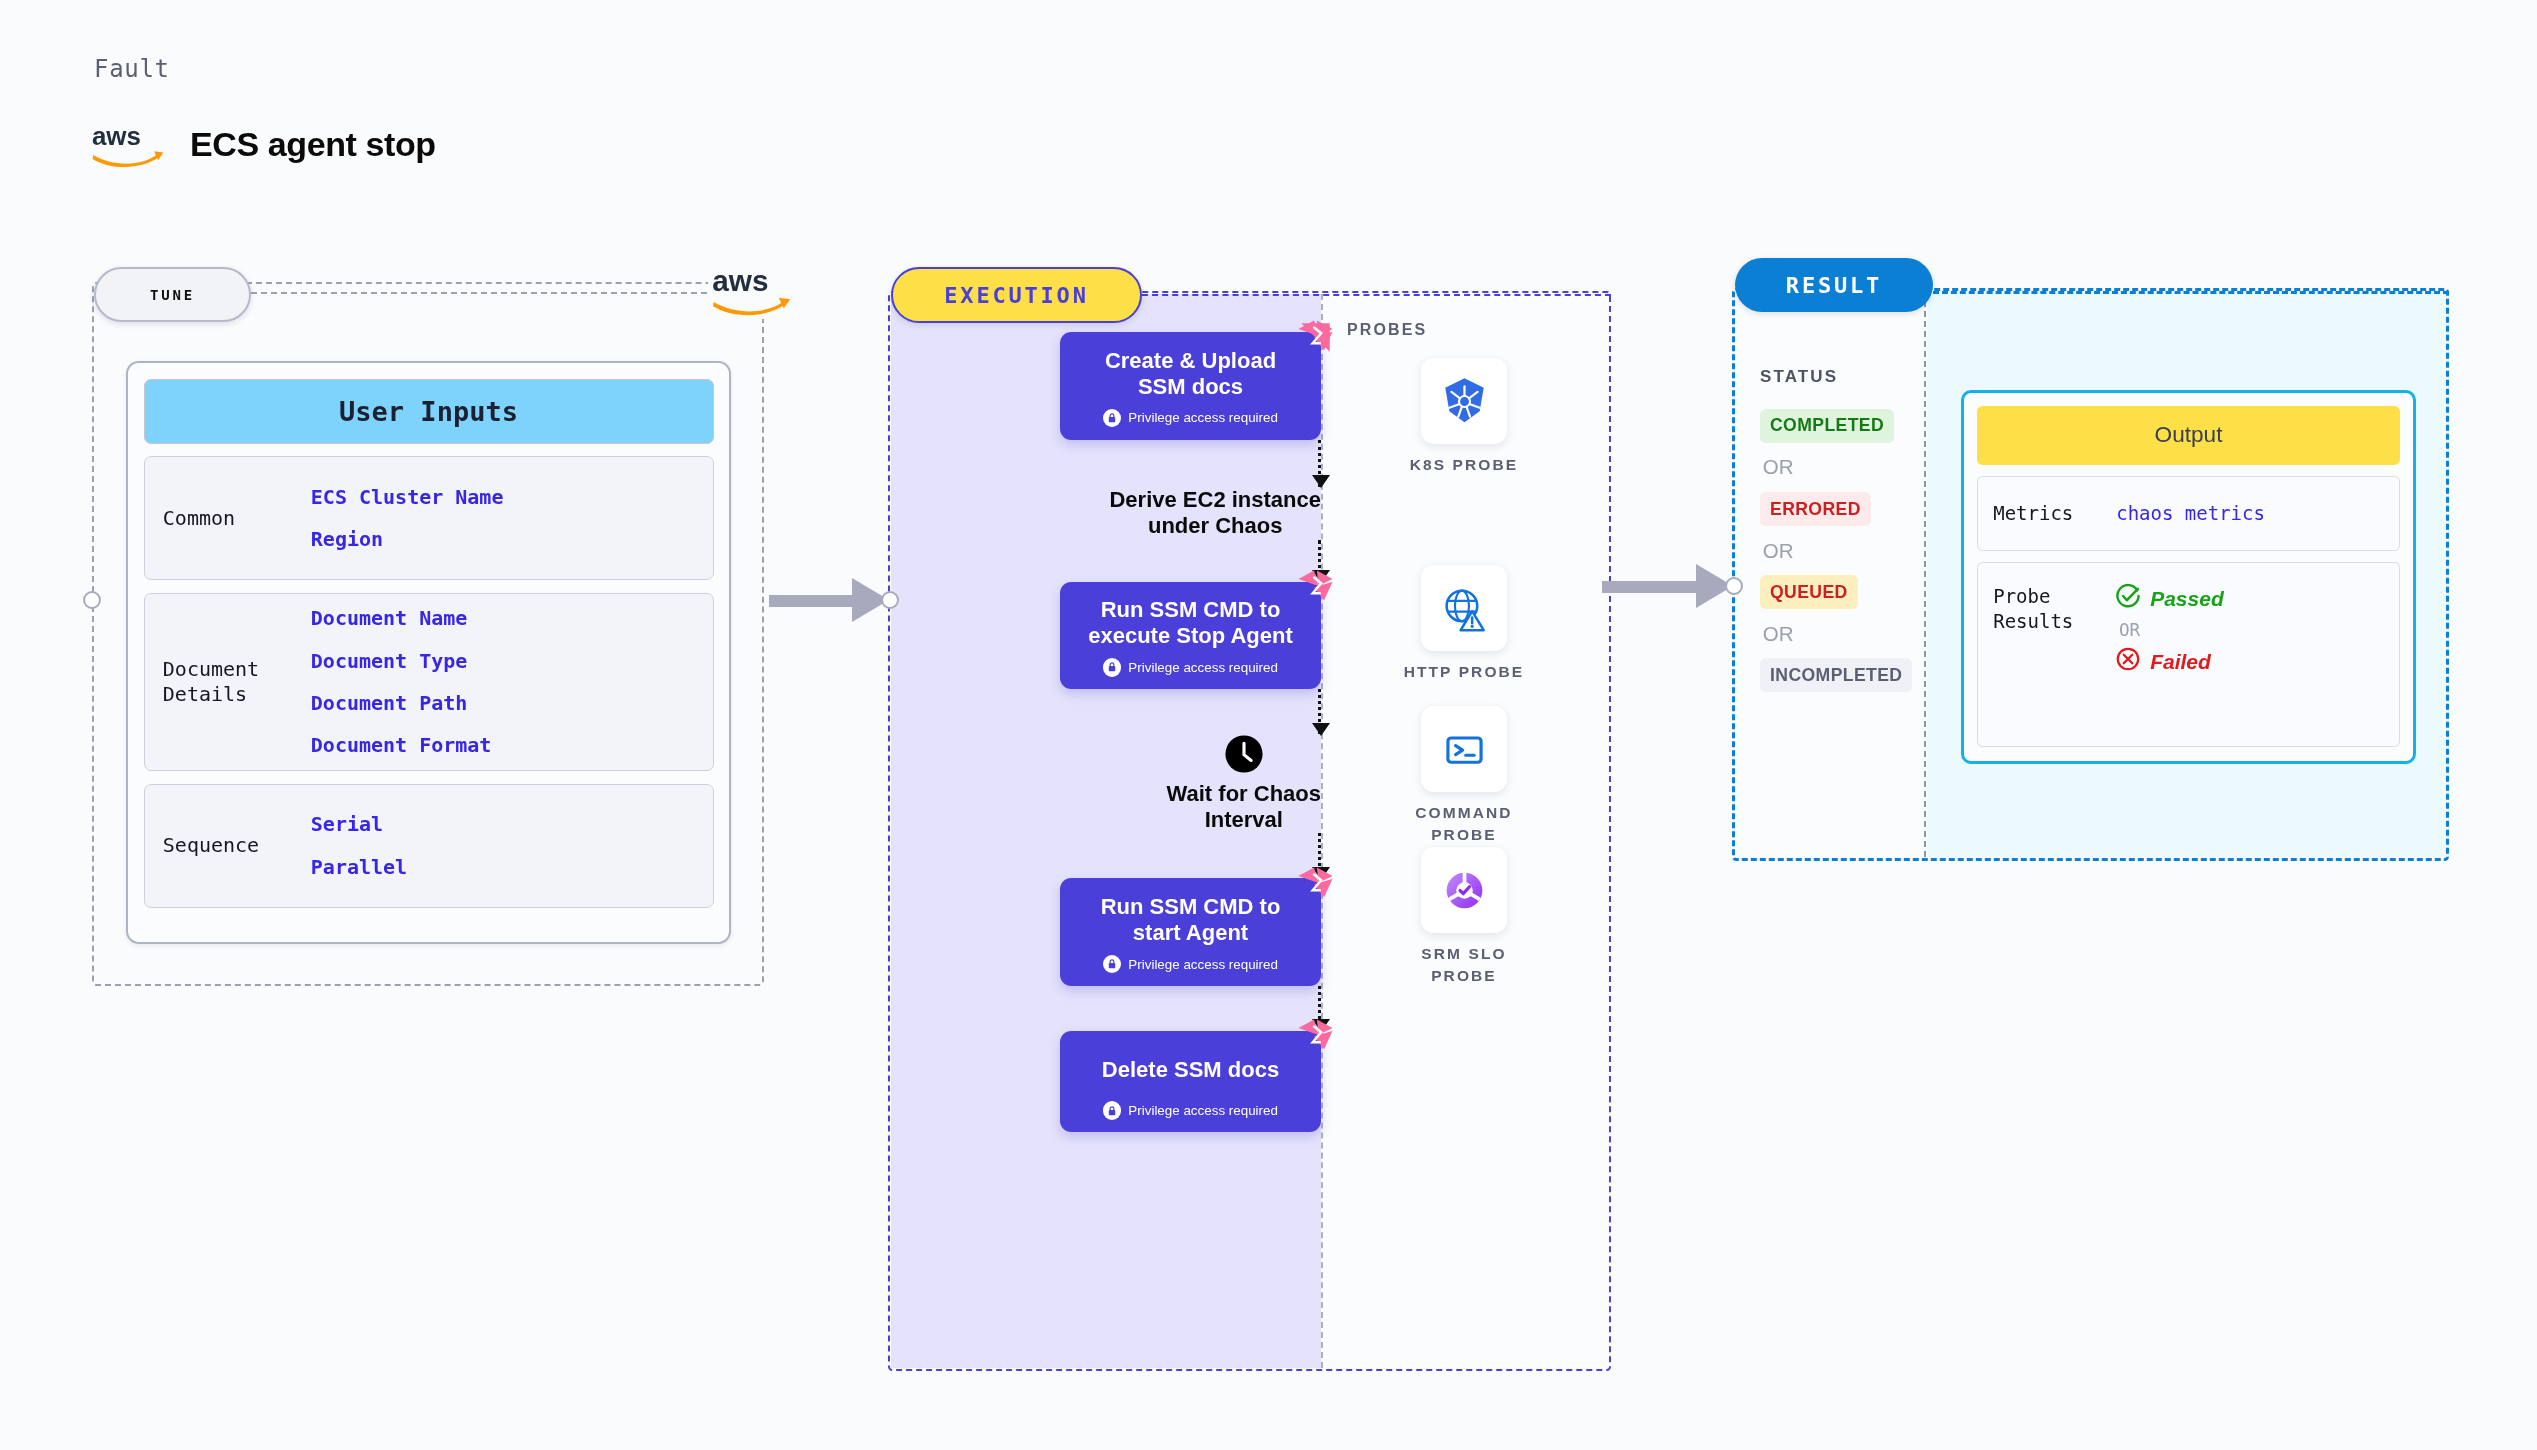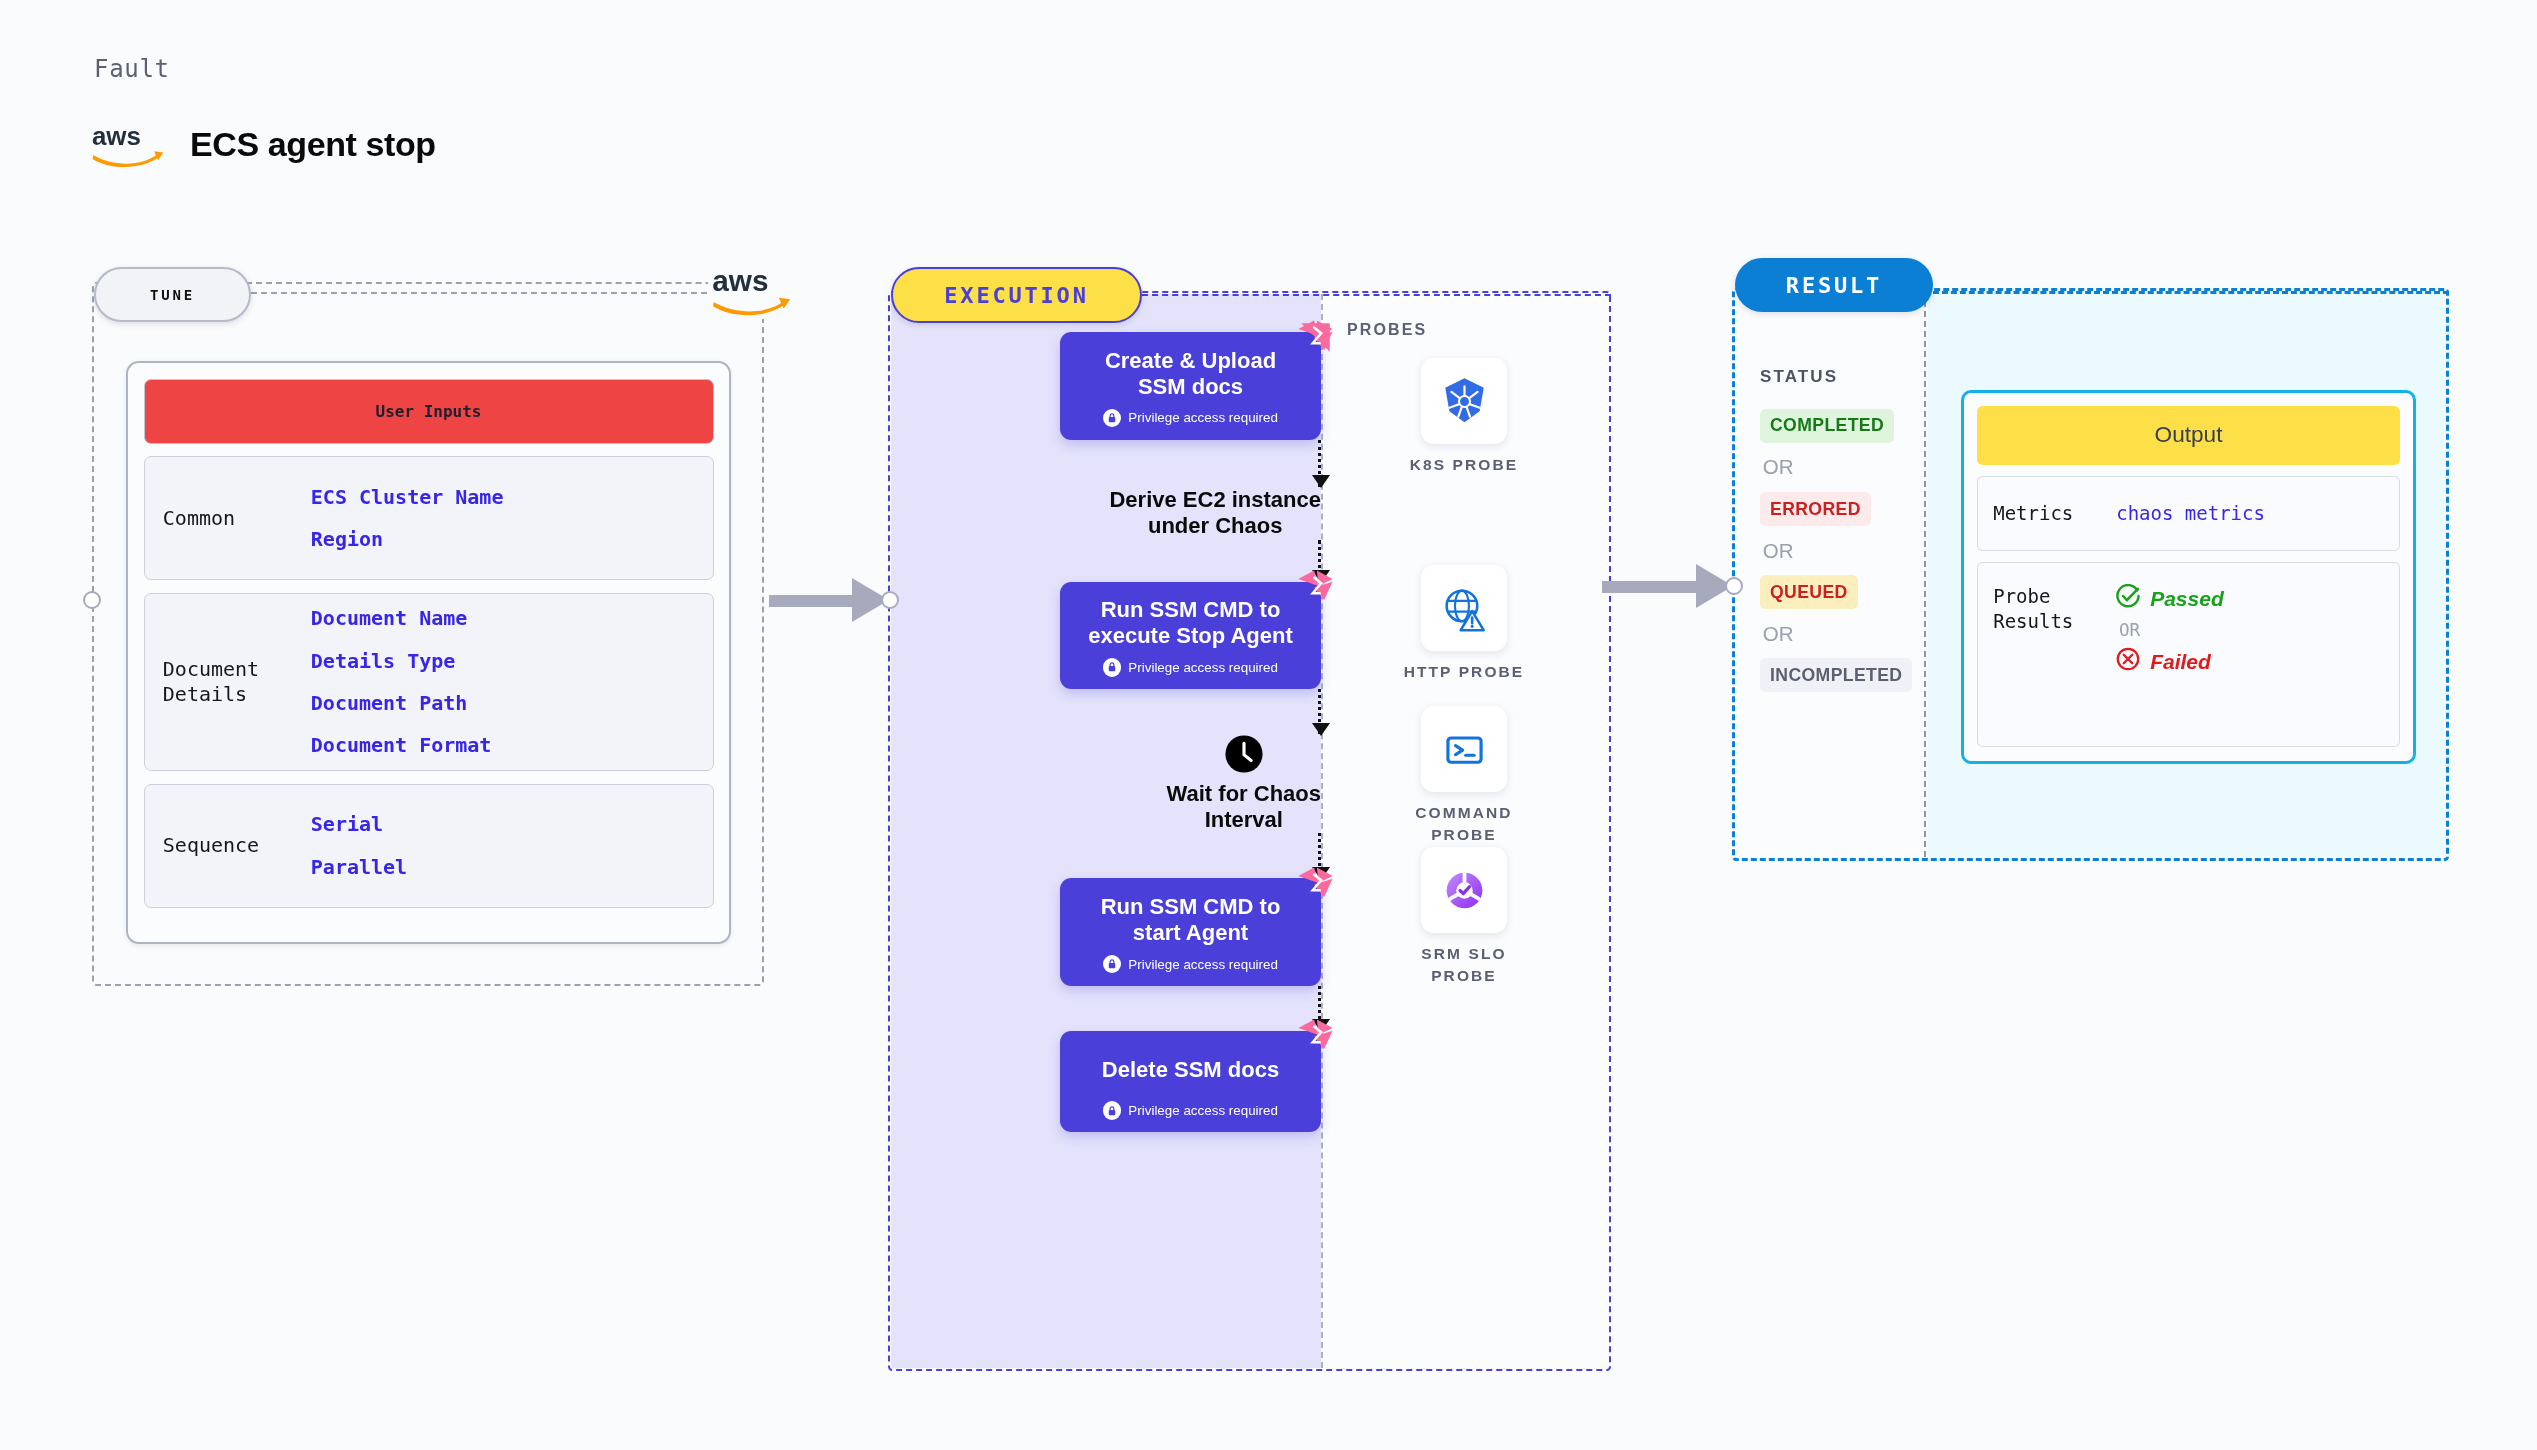--- a/index.html
+++ b/index.html
@@ -34,23 +34,23 @@
   #tune-pill { left: 94px; top: 267px; width: 157px; height: 55px;
                background: #f2f3f7; border: 2.1px solid #b4bac8; color: #111; font-size: 14px; }
   .tune-dash-line { position: absolute; left: 251px; top: 292px; width: 466px; height: 0;
                     border-top: 2.1px dashed #9aa2b1; z-index: 2; }
   .aws-corner { position: absolute; left: 708px; top: 261px; width: 85px; height: 58px;
                 background: #fafbfd; z-index: 5; }
 
   .card-outer { position: absolute; left: 126px; top: 361px; width: 605px; height: 583px;
                 background: #fbfcfe; border: 2.1px solid #aeb5c2; border-radius: 12.7px;
                 padding: 15.5px; box-shadow: 0 1.4px 4.2px rgba(20,25,60,.08); }
-  .card-head { height: 65px; background: #ef4444; border: 0.7px solid #c3c5d2; border-radius: 7px;
+  .card-head { height: 65px; background: #7dd3fc; border: 0.7px solid #c3c5d2; border-radius: 7px;
                display: flex; align-items: center; justify-content: center;
-               font-family: "DejaVu Sans Mono", monospace; font-size: 16px; color: #1c2030; font-weight: 700; }
+               font-family: "DejaVu Sans Mono", monospace; font-size: 27px; color: #1c2030; font-weight: 700; }
   .card-sec { margin-top: 12.7px; background: #f3f4f9; border: 0.7px solid #cdd0dc; border-radius: 7px;
               display: flex; align-items: center; padding: 11.3px 18.3px; }
   .card-sec .k { font-family: "DejaVu Sans Mono", monospace; font-size: 20px; color: #15171f;
                  width: 148px; line-height: 1.25; white-space: pre-line; }
   .card-sec .vlist { display: flex; flex-direction: column; gap: 18.3px; }
   .card-sec .v { font-family: "DejaVu Sans Mono", monospace; font-size: 20px; color: #3726e8; font-weight: 600; }
 
   
   .conn-arrow { position: absolute; height: 0; z-index: 4; }
   .conn-arrow .shaft { position: absolute; left: 0; top: -6.4px; height: 12.7px; background: #a7aabd; }
@@ -175,21 +175,21 @@
         <div class="v">ECS Cluster Name</div>
         <div class="v">Region</div>
       </div>
     </div>
 
     <div class="card-sec" style="height:178px">
       <div class="k">Document
 Details</div>
       <div class="vlist">
         <div class="v">Document Name</div>
-        <div class="v">Details Type</div>
+        <div class="v">Document Type</div>
         <div class="v">Document Path</div>
         <div class="v">Document Format</div>
       </div>
     </div>
 
     <div class="card-sec" style="height:124px">
       <div class="k">Sequence</div>
       <div class="vlist">
         <div class="v">Serial</div>
         <div class="v">Parallel</div>

